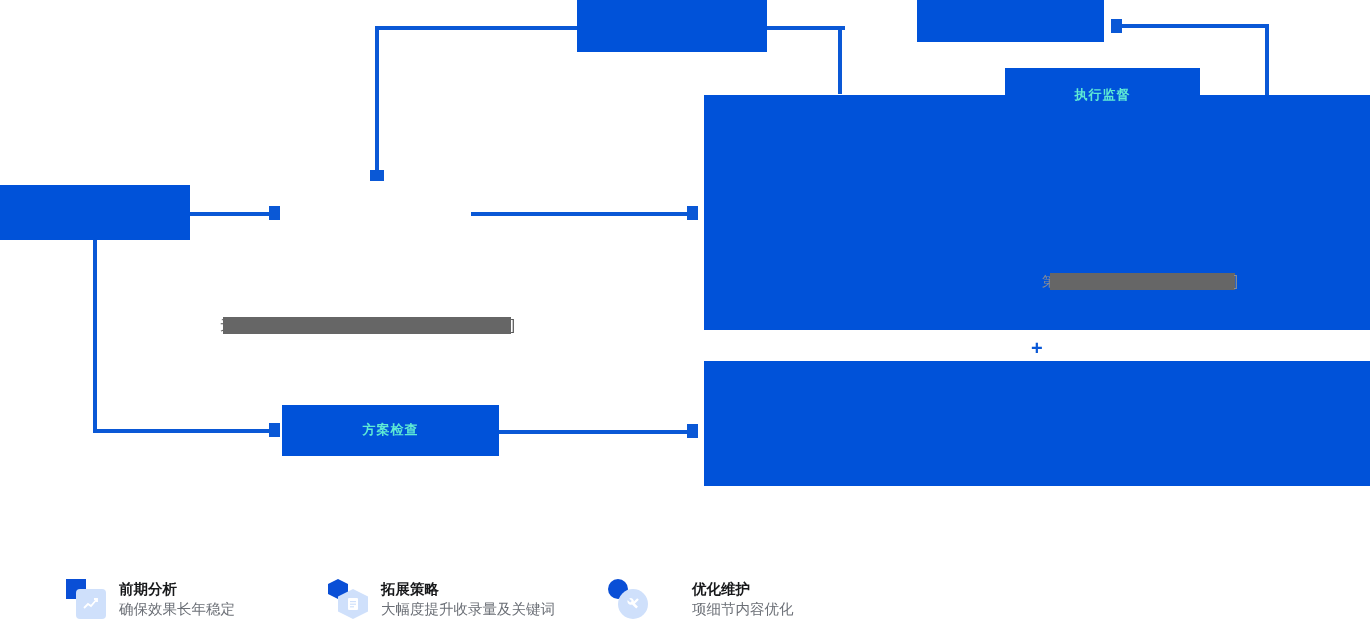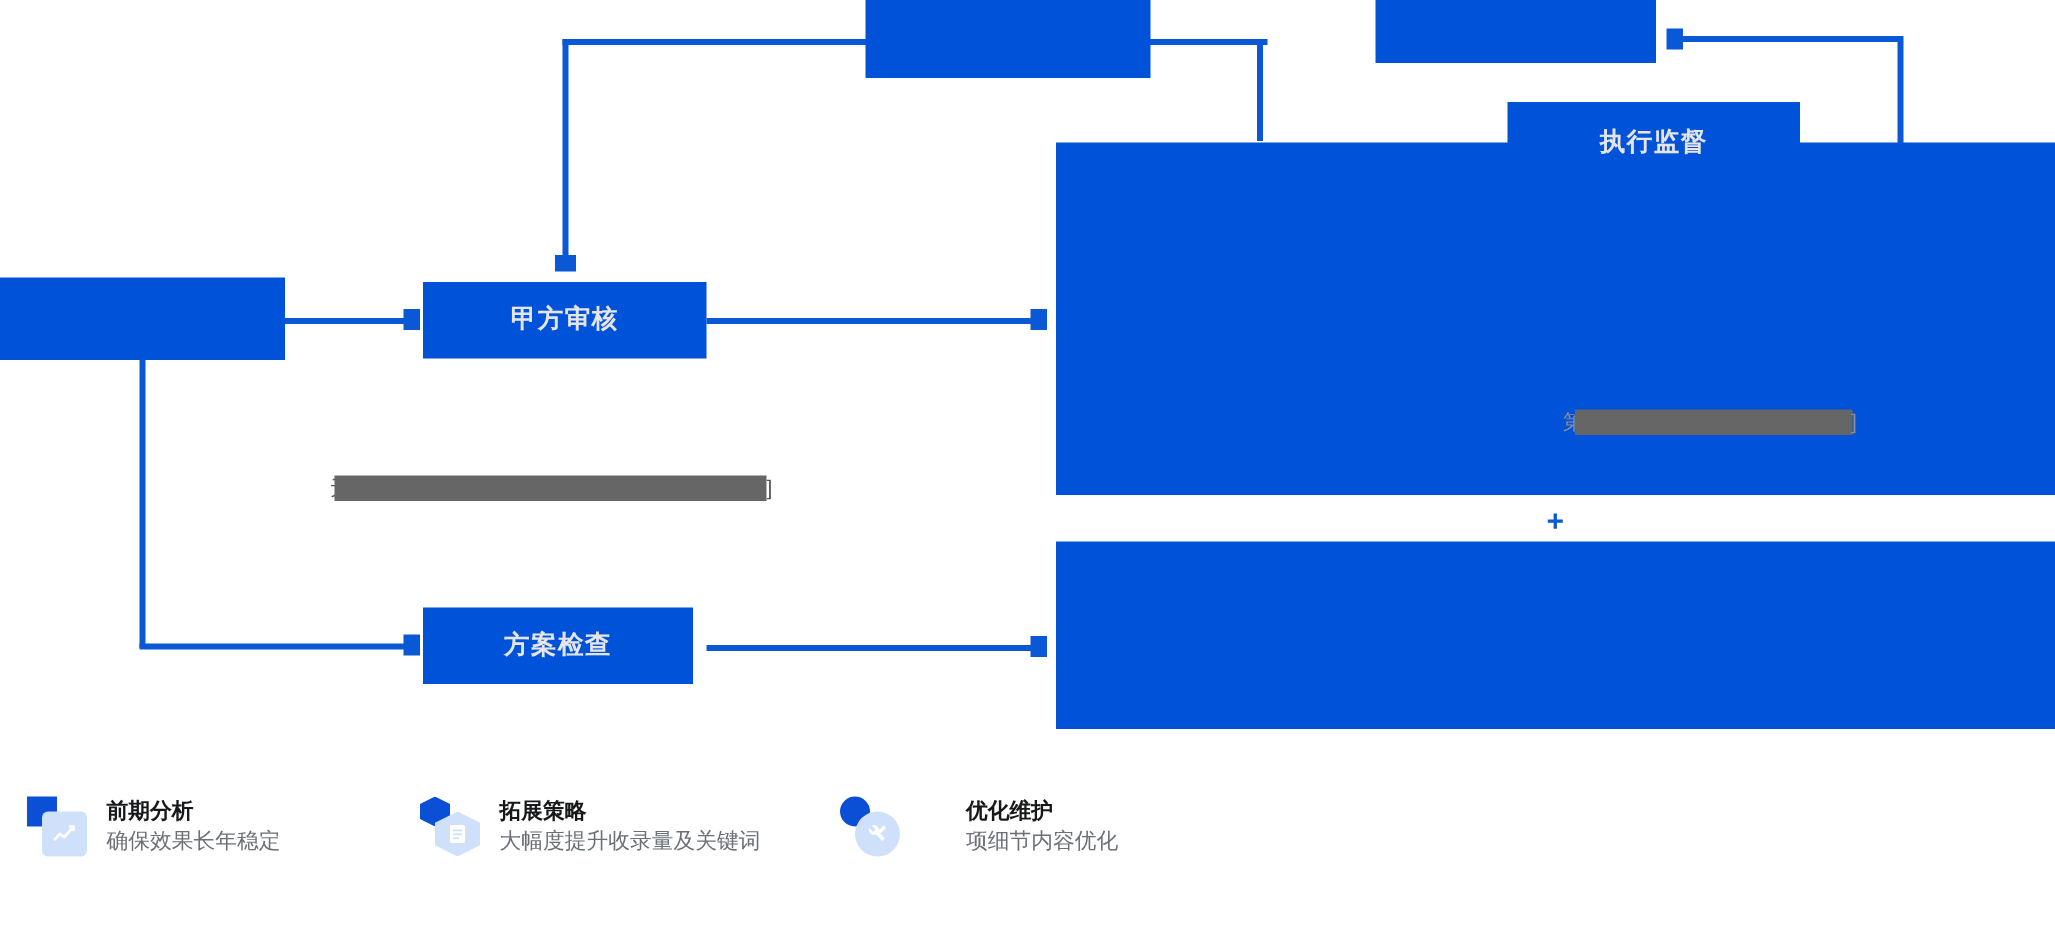--- a/index.html
+++ b/index.html
@@ -11,25 +11,25 @@
     overflow: hidden;
   }
   #root { position: relative; width: 1370px; height: 619px; }
 
   
   .flow { position: absolute; left: 0; top: 0; width: 1370px; height: 520px; }
 
   .node {
     position: absolute;
     background: #0052d9;
-    color: #e5e5e5;
+    color: #5eead4;
     display: flex;
     align-items: center;
     justify-content: center;
-    font-size: 17px;
+    font-size: 13px;
     font-weight: 700;
     letter-spacing: 1px;
     line-height: 1.3;
   }
   .panel { position: absolute; background: #0052d9; }
 
   .conn { position: absolute; background: #0a58d6; }
   .conn-h { height: 4px; }
   .conn-v { width: 4px; }
   .arrowhead { position: absolute; background: #0a58d6; width: 11px; height: 14px; }
@@ -56,21 +56,22 @@
     white-space: nowrap;
     overflow: hidden;
   }
 
   
   .features {
     position: absolute;
     left: 0; top: 531px;
     width: 1370px; height: 88px;
     display: flex;
-    align-items: flex-start;
+    align-items: flex-end;
+    padding-left: 48px;
   }
   .feature {
     display: flex;
     align-items: center;
     gap: 13px;
   }
   .feature-icon {
     position: relative;
     width: 40px; height: 40px;
     flex: 0 0 40px;
@@ -135,23 +136,22 @@
 
     <div class="conn conn-h" style="left:471px; top:430px; width:222px;"></div>
     <div class="arrowhead" style="left:687px; top:424px;"></div>
 
     <div class="node" style="left:577px; top:-12px; width:190px; height:64px;"></div>
 
     <div class="node" style="left:917px; top:-12px; width:187px; height:54px;"></div>
 
     <div class="node" style="left:-16px; top:185px; width:206px; height:55px;"></div>
 
-    <div class="node" style="left:282px; top:188px; width:189px; height:51px;">甲方审核</div>
-
-    <div class="node" style="left:282px; top:405px; width:180px; height:51px;">方案检查</div>
+
+    <div class="node" style="left:282px; top:405px; width:217px; height:51px;">方案检查</div>
 
     <div class="panel" style="left:704px; top:95px; width:667px; height:235px;"></div>
 
     <div class="node" style="left:1005px; top:68px; width:195px; height:54px;">执行监督</div>
 
     <div class="plus" style="left:1031px; top:338px;">+</div>
 
     <div class="panel" style="left:704px; top:361px; width:667px; height:125px;"></div>
 
     <div style="position:absolute; left:220px; top:317px; width:300px; height:18px;">

